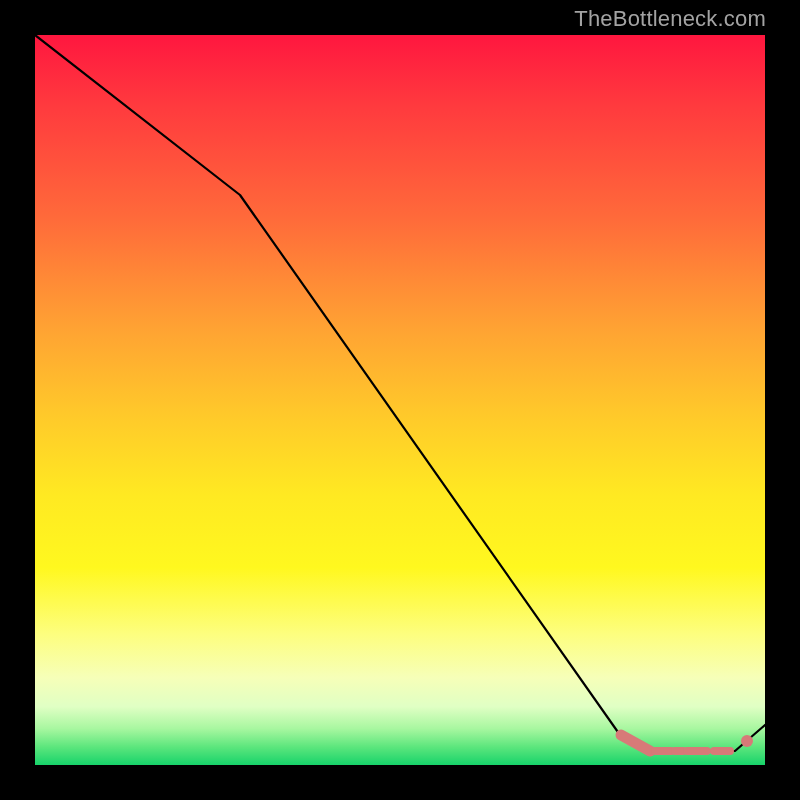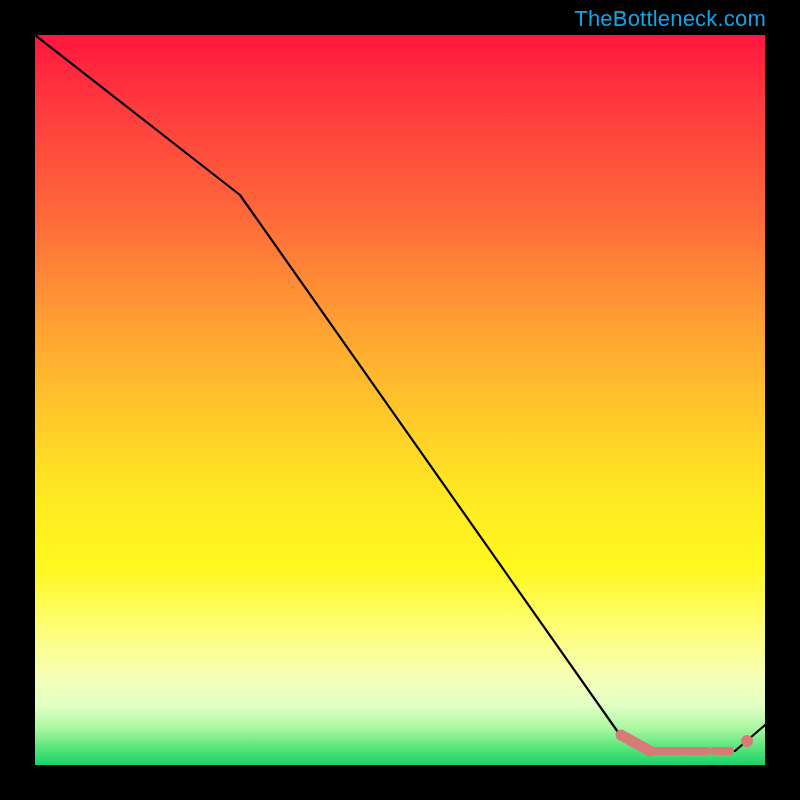--- a/index.html
+++ b/index.html
@@ -37,21 +37,21 @@
       #e0ffc4 92%,
       #a8f7a0 95%,
       #5de67d 97.5%,
       #17d36a 100%
     );
   }
   .watermark {
     position: absolute;
     top: 6px;
     right: 34px;
-    color: #0ea5e9;
+    color: #a3a3a3;
     font-size: 22px;
     font-weight: 400;
     letter-spacing: 0.2px;
   }
   svg.overlay {
     position: absolute;
     left: 35px;
     top: 35px;
     width: 730px;
     height: 730px;

